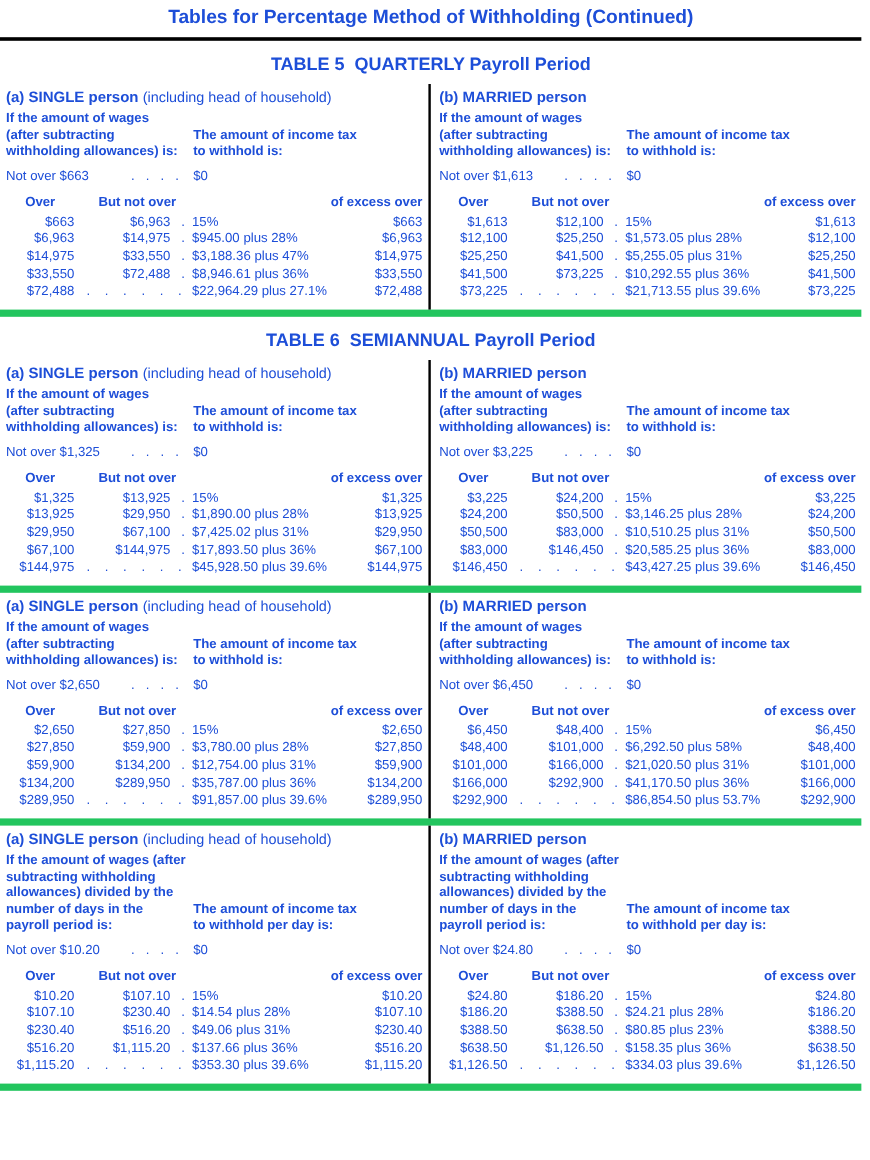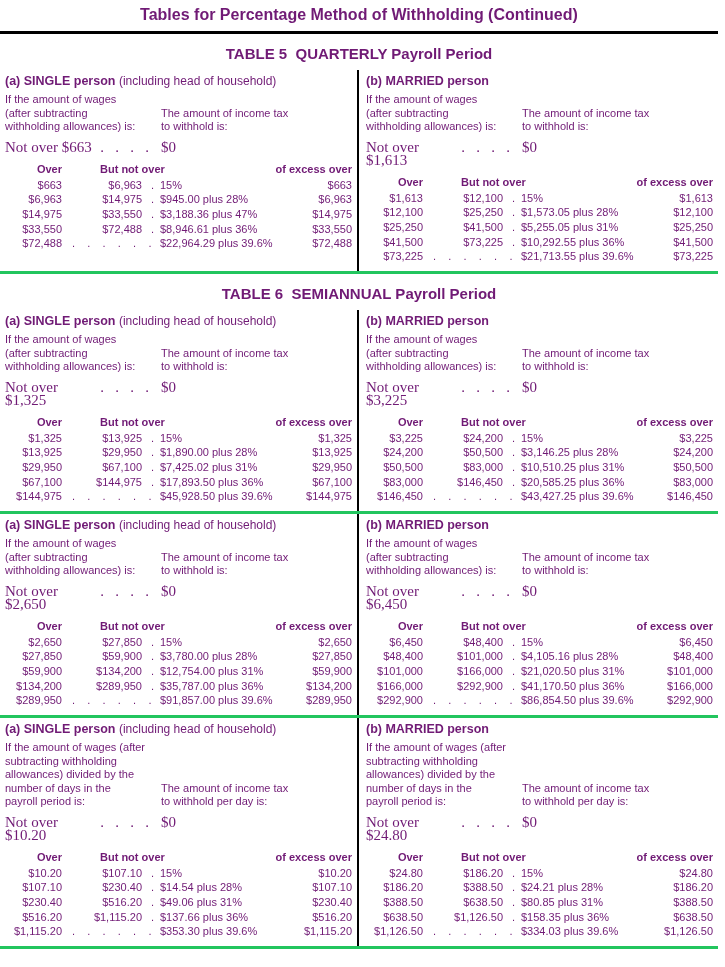--- a/index.html
+++ b/index.html
@@ -1,46 +1,46 @@
 <!DOCTYPE html>
 <html><head>
 <meta charset="utf-8">
 <style>
   html,body{margin:0;padding:0;background:#ffffff;}
   .page{
     width:718px;height:967px;overflow:hidden;box-sizing:border-box;
-    background:#ffffff;color:#701a75;
+    background:#ffffff;color:#1d4ed8;
     font-family:"Liberation Sans","DejaVu Sans",sans-serif;
   }
   .hdr{text-align:center;padding-top:3px;}
   .hdr h1{font-size:16px;line-height:19px;margin:2px 0 0;font-weight:bold;}
   .hdr .sub{font-size:10px;font-weight:bold;margin-top:8px;}
   .top-rule{border-top:3px solid #000;margin-top:7px;}
   .t-title{
     text-align:center;font-size:15px;line-height:18px;
     margin:11px 0 7px;font-weight:bold;white-space:pre;
   }
-  .t-body{display:flex;border-bottom:3px solid #22c55e;}
+  .t-body{display:flex;border-bottom:6px solid #22c55e;}
   .t-col{width:50%;box-sizing:border-box;padding:2px 5px 7px 5px;font-size:11px;}
   .t-col-left{border-right:2px solid #000;}
   .t-col-right{padding-left:7px;}
   .sec-heading{font-size:12.5px;margin:2px 0 0;}
   .sec-bold{font-weight:bold;}
   .sec-normal{font-weight:normal;font-size:12px;}
   .clauses{display:flex;align-items:flex-end;margin-top:5px;}
-  .clause{white-space:pre-line;font-size:11px;line-height:13.5px;}
+  .clause{white-space:pre-line;font-size:11px;line-height:13.5px;font-weight:bold;}
   .wages{width:152px;}
   .tax{margin-left:4px;flex:1;}
-  .not-over{display:flex;margin-top:7px;font-size:15px;line-height:13px;font-family:Liberation Serif, serif;}
+  .not-over{display:flex;margin-top:7px;font-size:11px;line-height:13px;}
   .no-left{width:150px;display:flex;justify-content:space-between;}
   .no-dots{white-space:pre;padding-right:6px;}
   .no-amt{margin-left:6px;}
   .col-hdr{display:flex;font-weight:bold;margin-top:9px;font-size:11px;line-height:13px;}
-  .h-over{width:57px;text-align:right;}
-  .h-bno{margin-left:38px;text-align:right;}
+  .h-over{width:57px;text-align:center;}
+  .h-bno{margin-left:20px;text-align:right;}
   .h-exc{margin-left:auto;}
   .rows{margin-top:2px;}
   .row{display:flex;font-size:11px;line-height:14.7px;}
   .c-over{width:57px;text-align:right;}
   .c-mid{width:92px;display:flex;}
   .c-bno{flex:1;text-align:right;}
   .c-dot{width:12px;text-align:right;}
   .dots-fill{text-align:left;white-space:pre;padding-left:10px;}
   .c-tax{flex:1;margin-left:6px;text-align:left;}
   .c-exc{width:64px;text-align:right;}
@@ -118,21 +118,21 @@
     <span class="c-tax">$8,946.61 plus 36%</span>
     <span class="c-exc">$33,550</span>
   </div>
 
   <div class="row">
     <span class="c-over">$72,488</span>
     <span class="c-mid">
                   <span class="c-bno dots-fill">.    .    .    .    .    .</span>
                   <span class="c-dot"></span>
                 </span>
-    <span class="c-tax">$22,964.29 plus 39.6%</span>
+    <span class="c-tax">$22,964.29 plus 27.1%</span>
     <span class="c-exc">$72,488</span>
   </div>
 </div>
 </div>
       <div class="t-col t-col-right">
   <div class="sec-heading"><b class="sec-bold">(b) MARRIED person</b> <span class="sec-normal"></span></div>
   <div class="clauses">
     <div class="clause wages">If the amount of wages
 (after subtracting
 withholding allowances) is:</div>
@@ -464,21 +464,21 @@
     <span class="c-tax">15%</span>
     <span class="c-exc">$6,450</span>
   </div>
 
   <div class="row">
     <span class="c-over">$48,400</span>
     <span class="c-mid">
                   <span class="c-bno">$101,000</span>
                   <span class="c-dot">.</span>
                 </span>
-    <span class="c-tax">$4,105.16 plus 28%</span>
+    <span class="c-tax">$6,292.50 plus 58%</span>
     <span class="c-exc">$48,400</span>
   </div>
 
   <div class="row">
     <span class="c-over">$101,000</span>
     <span class="c-mid">
                   <span class="c-bno">$166,000</span>
                   <span class="c-dot">.</span>
                 </span>
     <span class="c-tax">$21,020.50 plus 31%</span>
@@ -494,21 +494,21 @@
     <span class="c-tax">$41,170.50 plus 36%</span>
     <span class="c-exc">$166,000</span>
   </div>
 
   <div class="row">
     <span class="c-over">$292,900</span>
     <span class="c-mid">
                   <span class="c-bno dots-fill">.    .    .    .    .    .</span>
                   <span class="c-dot"></span>
                 </span>
-    <span class="c-tax">$86,854.50 plus 39.6%</span>
+    <span class="c-tax">$86,854.50 plus 53.7%</span>
     <span class="c-exc">$292,900</span>
   </div>
 </div>
 </div>
     </div>
   </section>
 
   <section class="wtable">
     <div class="t-body">
       <div class="t-col t-col-left">
@@ -629,21 +629,21 @@
     <span class="c-tax">$24.21 plus 28%</span>
     <span class="c-exc">$186.20</span>
   </div>
 
   <div class="row">
     <span class="c-over">$388.50</span>
     <span class="c-mid">
                   <span class="c-bno">$638.50</span>
                   <span class="c-dot">.</span>
                 </span>
-    <span class="c-tax">$80.85 plus 31%</span>
+    <span class="c-tax">$80.85 plus 23%</span>
     <span class="c-exc">$388.50</span>
   </div>
 
   <div class="row">
     <span class="c-over">$638.50</span>
     <span class="c-mid">
                   <span class="c-bno">$1,126.50</span>
                   <span class="c-dot">.</span>
                 </span>
     <span class="c-tax">$158.35 plus 36%</span>

